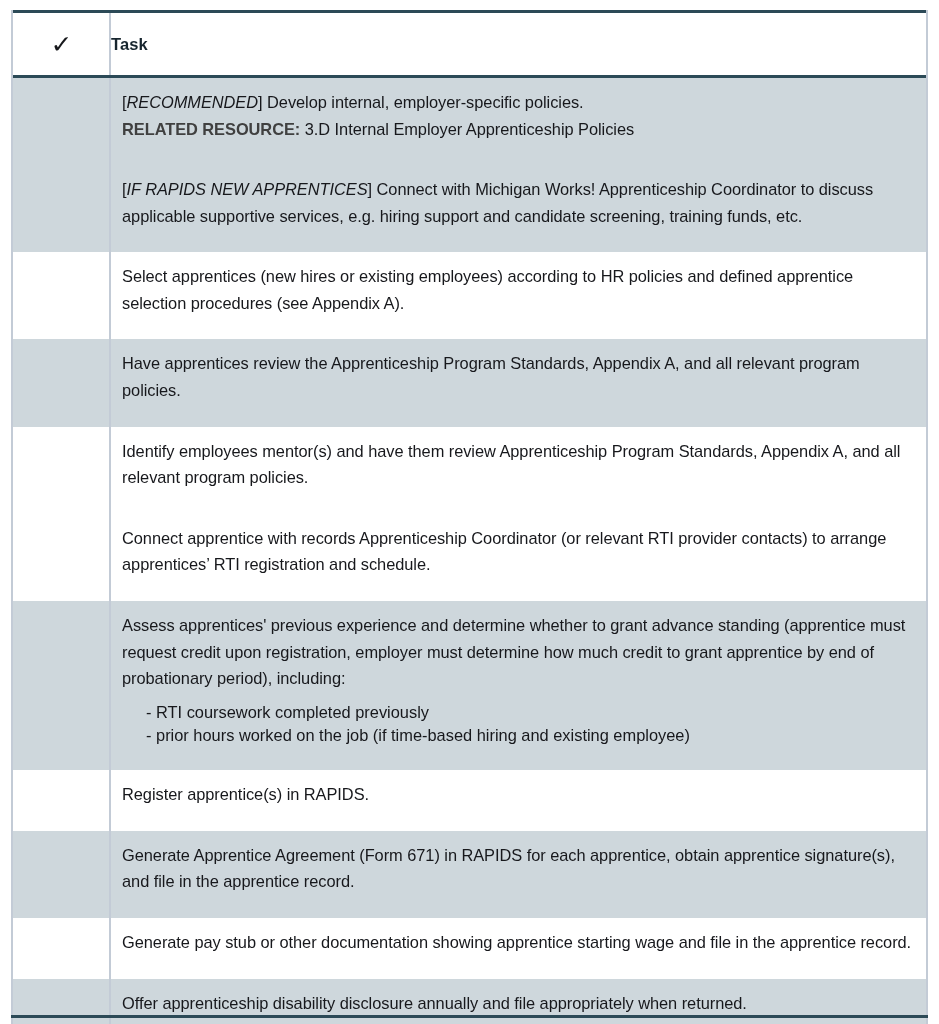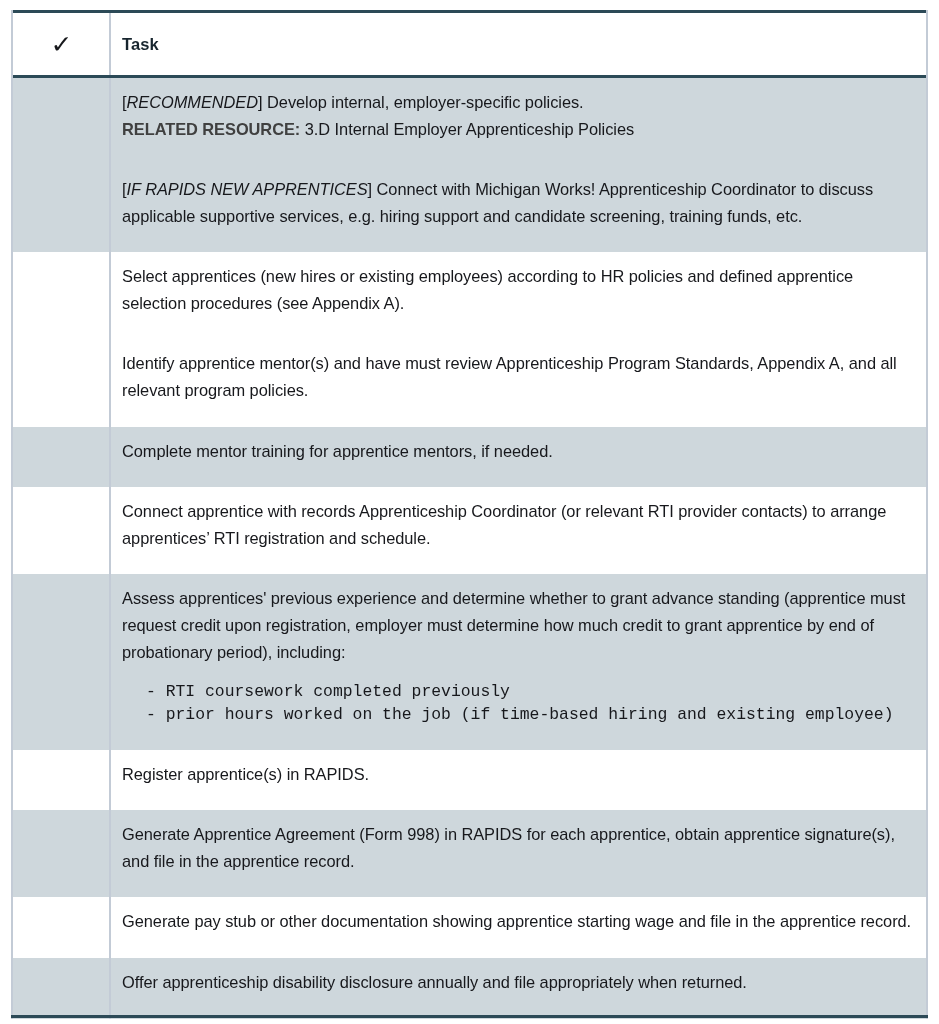--- a/index.html
+++ b/index.html
@@ -50,21 +50,20 @@
     padding: 0;
     vertical-align: middle;
     height: 62px;
   }
   th.check-head {
     text-align: center;
     border-right: 2px solid #c3cbd6;
   }
   th.task-head {
     text-align: left;
-    padding-left: 11px;
   }
   .check-glyph {
     font-family: "DejaVu Sans", sans-serif;
     font-size: 25px;
     font-weight: bold;
     color: #17181c;
     line-height: 1;
     display: inline-block;
     transform: scaleX(1.05);
   }
@@ -98,24 +97,23 @@
     letter-spacing: -0.05px;
   }
   .task-text .ital {
     font-style: italic;
   }
   .task-text .resource {
     color: #404040;
     font-weight: bold;
   }
   .sub-list {
-    margin: 15px 0 0 0;
+    margin: 9px 0 0 0;
     padding: 0 0 0 24px;
     list-style: none;
-    font-family: Liberation Mono, monospace;
   }
   .sub-list li {
     font-size: 16.4px;
     line-height: 1.42;
     color: #17181c;
   }
 
   
   .bottom-rule {
     position: absolute;
@@ -159,30 +157,30 @@
             <td class="cell-task">
               <div class="task-text"><span>[</span><span class="ital">IF RAPIDS NEW APPRENTICES</span><span>] Connect with Michigan Works! Apprenticeship Coordinator to discuss applicable supportive services, e.g. hiring support and candidate screening, training funds, etc.</span></div>
             </td>
           </tr>
           <tr class="plain">
             <td class="cell-check"></td>
             <td class="cell-task">
               <div class="task-text"><span>Select apprentices (new hires or existing employees) according to HR policies and defined apprentice selection procedures (see Appendix A).</span></div>
             </td>
           </tr>
-          <tr class="plain">
-            <td class="cell-check"></td>
-            <td class="cell-task">
-              <div class="task-text"><span>Identify apprentice mentor(s) and have must review Apprenticeship Program Standards, Appendix A, and all relevant program policies.</span></div>
-            </td>
-          </tr>
-          <tr class="shaded">
-            <td class="cell-check"></td>
-            <td class="cell-task">
-              <div class="task-text"><span>Complete mentor training for apprentice mentors, if needed.</span></div>
+          <tr class="shaded">
+            <td class="cell-check"></td>
+            <td class="cell-task">
+              <div class="task-text"><span>Have apprentices review the Apprenticeship Program Standards, Appendix A, and all relevant program policies.</span></div>
+            </td>
+          </tr>
+          <tr class="plain">
+            <td class="cell-check"></td>
+            <td class="cell-task">
+              <div class="task-text"><span>Identify employees mentor(s) and have them review Apprenticeship Program Standards, Appendix A, and all relevant program policies.</span></div>
             </td>
           </tr>
           <tr class="plain">
             <td class="cell-check"></td>
             <td class="cell-task">
               <div class="task-text"><span>Connect apprentice with records Apprenticeship Coordinator (or relevant RTI provider contacts) to arrange apprentices’ RTI registration and schedule.</span></div>
             </td>
           </tr>
           <tr class="shaded">
             <td class="cell-check"></td>
@@ -196,21 +194,21 @@
           </tr>
           <tr class="plain">
             <td class="cell-check"></td>
             <td class="cell-task">
               <div class="task-text"><span>Register apprentice(s) in RAPIDS.</span></div>
             </td>
           </tr>
           <tr class="shaded">
             <td class="cell-check"></td>
             <td class="cell-task">
-              <div class="task-text"><span>Generate Apprentice Agreement (Form 998) in RAPIDS for each apprentice, obtain apprentice signature(s), and file in the apprentice record.</span></div>
+              <div class="task-text"><span>Generate Apprentice Agreement (Form 671) in RAPIDS for each apprentice, obtain apprentice signature(s), and file in the apprentice record.</span></div>
             </td>
           </tr>
           <tr class="plain">
             <td class="cell-check"></td>
             <td class="cell-task">
               <div class="task-text"><span>Generate pay stub or other documentation showing apprentice starting wage and file in the apprentice record.</span></div>
             </td>
           </tr>
           <tr class="shaded">
             <td class="cell-check"></td>

